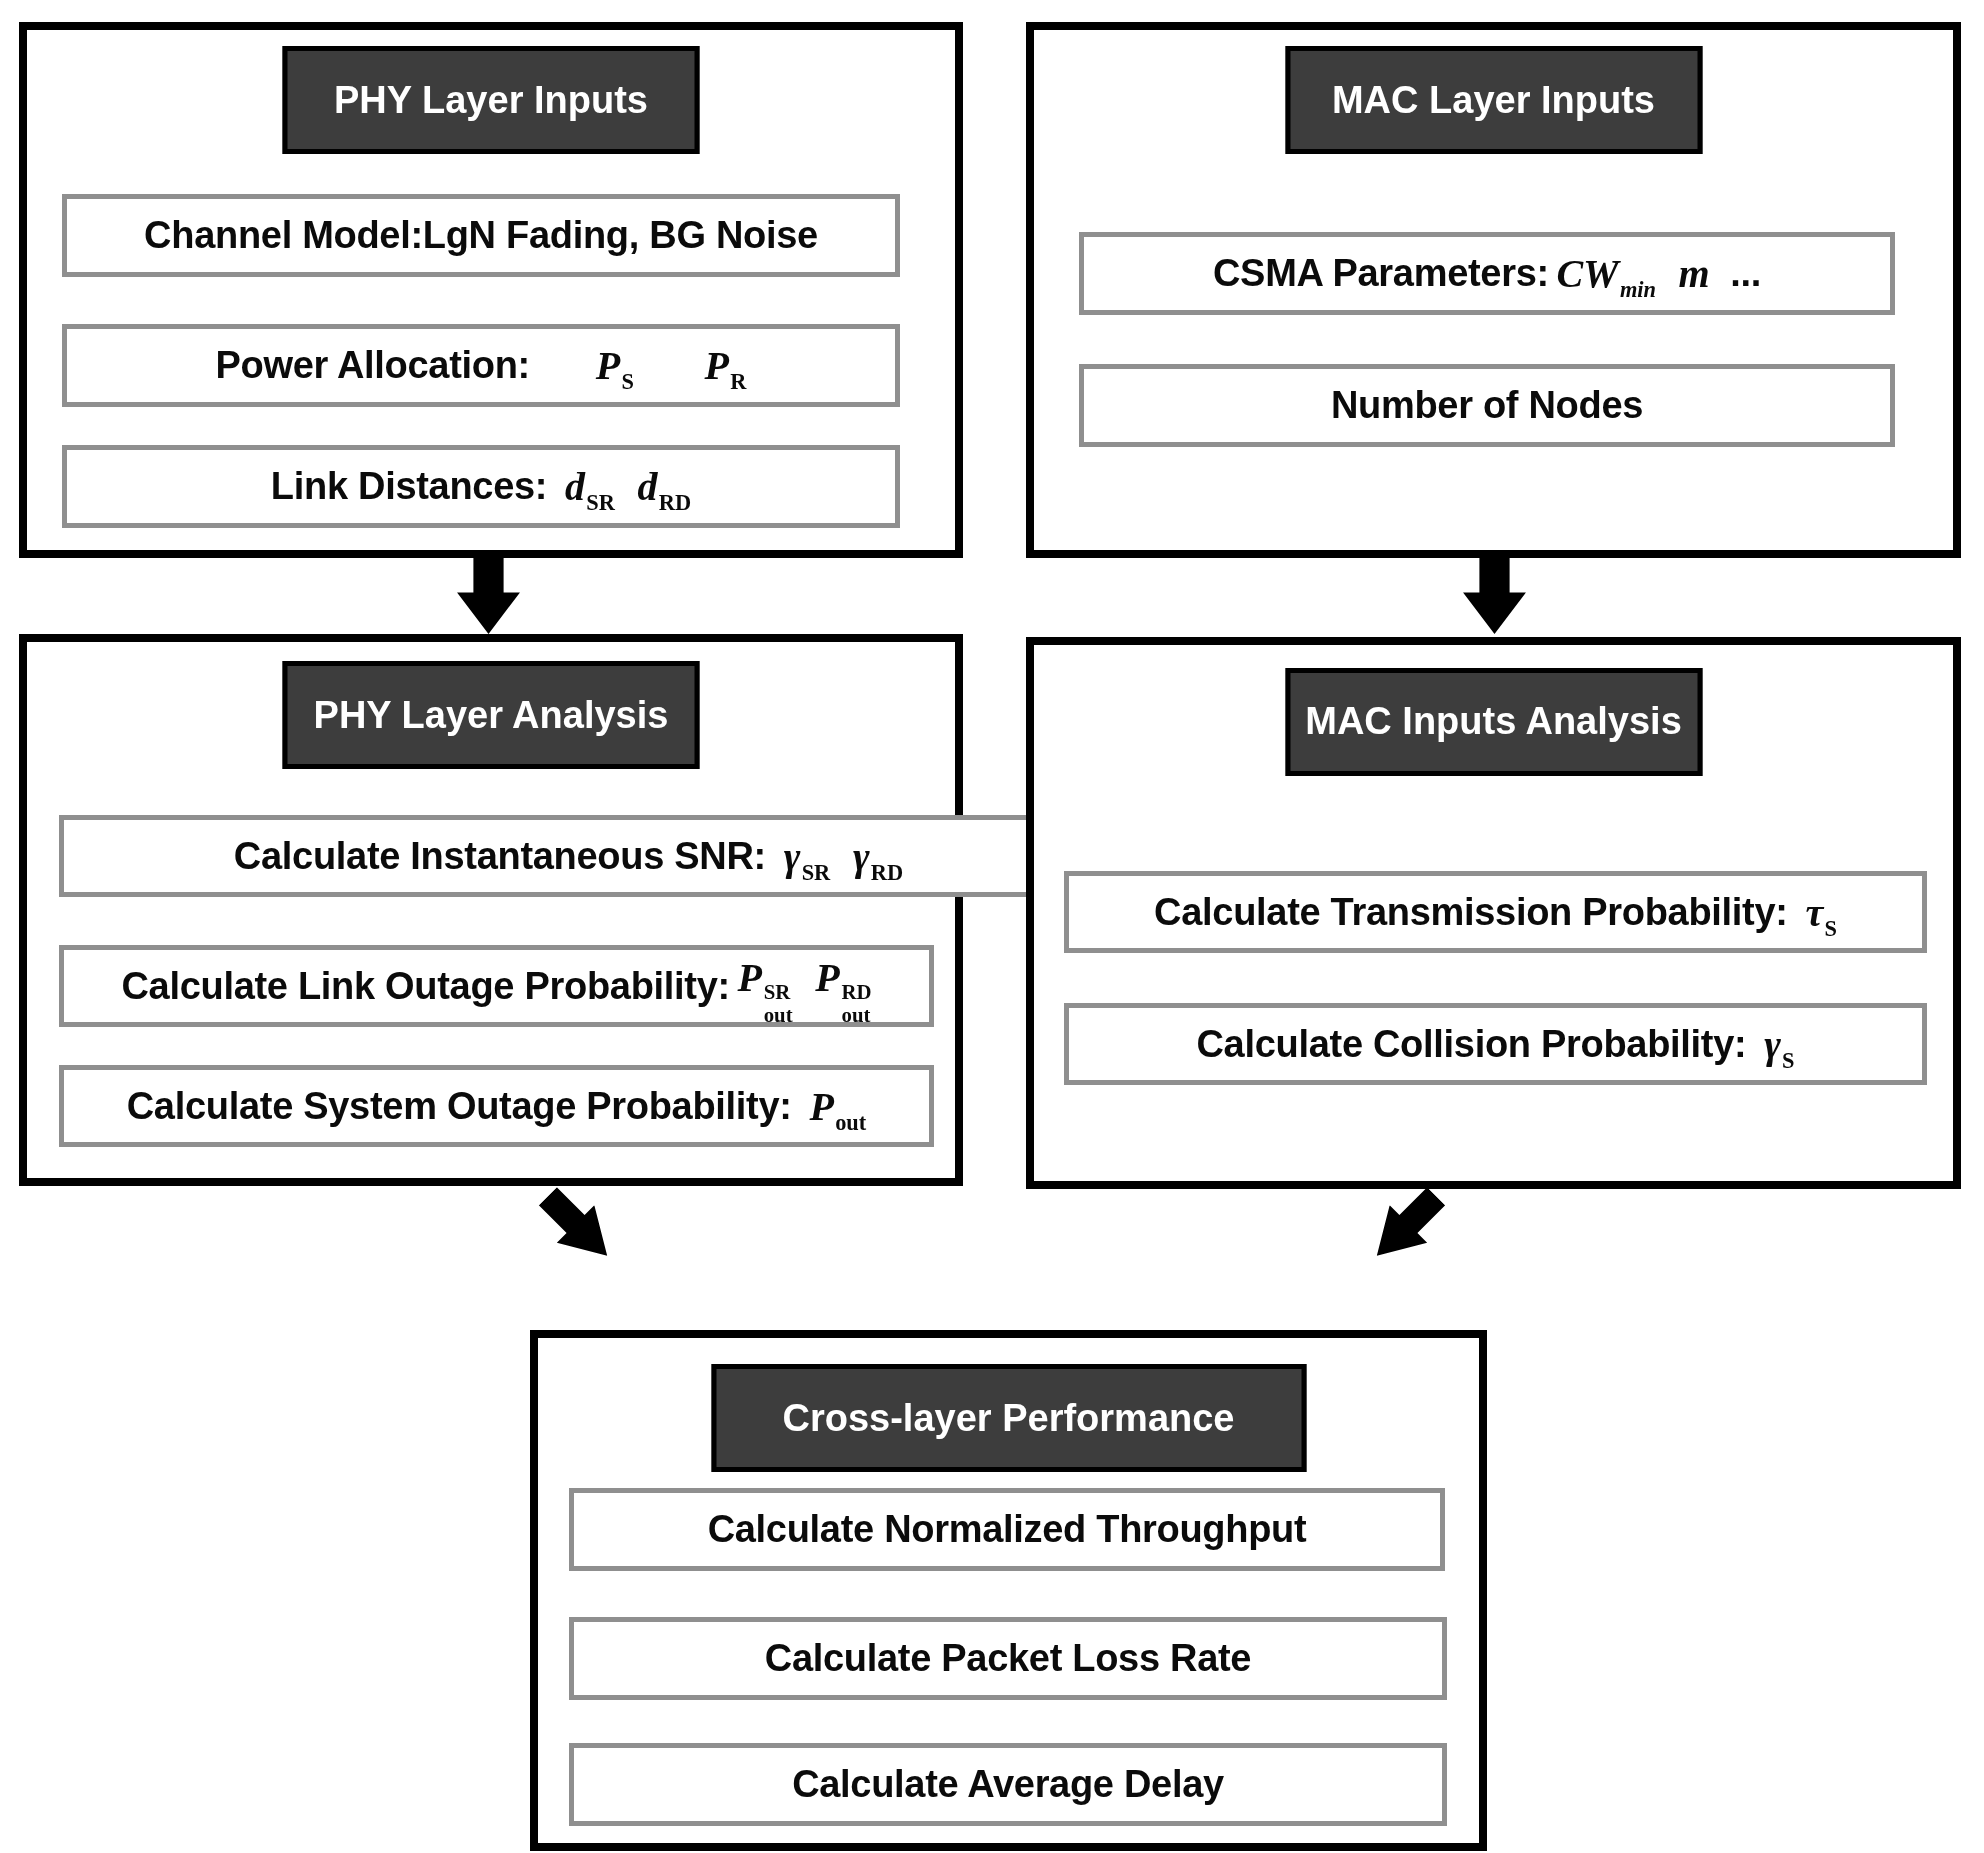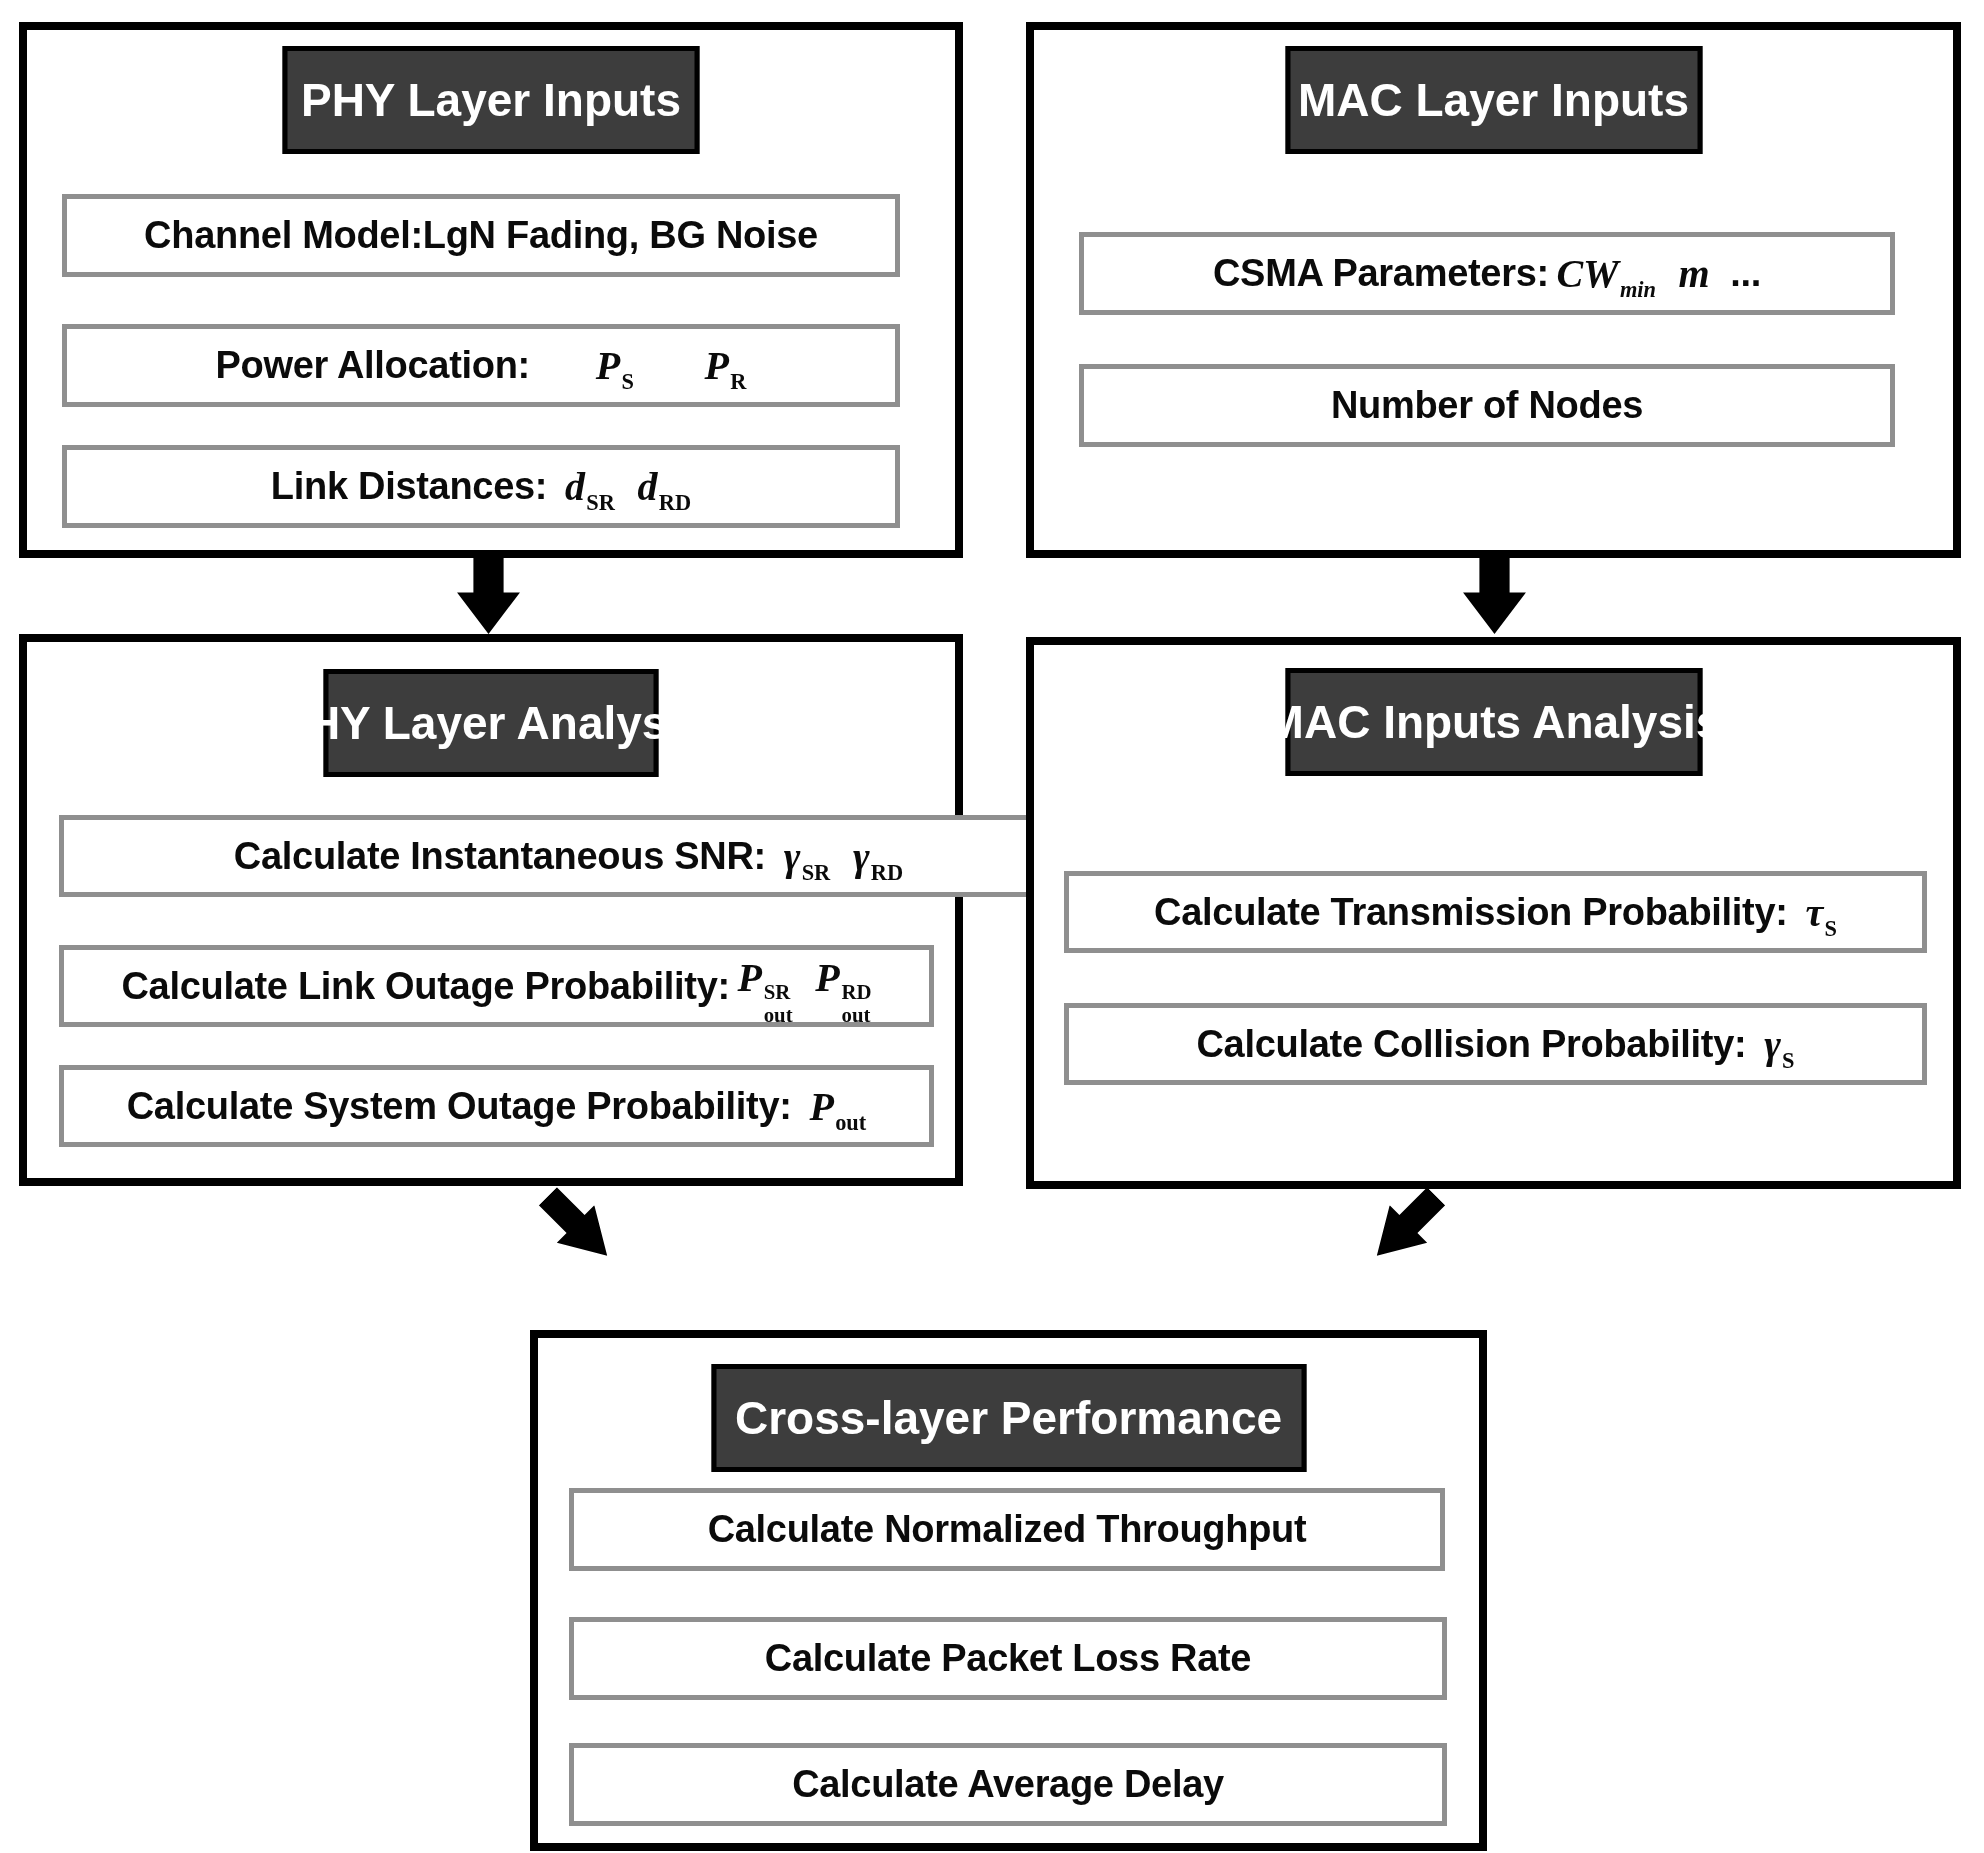--- a/index.html
+++ b/index.html
@@ -28,21 +28,21 @@
   .hdr{
     position:absolute;
     left:50%;
     transform:translateX(-50%);
     height:108px;
     box-sizing:border-box;
     background:var(--header-bg);
     border:5.6px solid #000;
     color:var(--header-text);
     display:flex;align-items:center;justify-content:center;
-    font-weight:700;font-size:46px;
+    font-weight:700;font-size:38px;
     white-space:nowrap;
   }
   .row{
     position:absolute;
     box-sizing:border-box;
     background:#fff;
     border:5.6px solid var(--row-border);
     display:flex;align-items:center;justify-content:center;
     font-weight:700;font-size:38px;color:var(--row-text);
     white-space:pre;
@@ -93,21 +93,21 @@
 
   <div class="panel" style="left:1026px;top:22px;width:935px;height:536px;">
     <div class="hdr" style="top:16.3px;width:417px;">MAC Layer Inputs</div>
     <div>
         <div class="row" style="top: 202px; height: 83px; left: 45px; width: 816px;"><span class="txt">CSMA Parameters:</span><span class="sym"><i class="base">CW</i><span class="sub it">min</span></span><span class="sym"><i class="base">m</i></span><span class="txt">  ...</span></div>
         <div class="row" style="top: 334px; height: 83px; left: 45px; width: 816px;"><span class="txt">Number of Nodes</span></div>
       </div>
   </div>
 
   <div class="panel" style="left:19px;top:634px;width:944px;height:552px;">
-    <div class="hdr" style="top:27px;width:335px;">PHY Layer Analysis</div>
+    <div class="hdr" style="top:19px;width:417px;">PHY Layer Analysis</div>
     <div>
         <div class="row" style="top: 173px; height: 82px; left: 32px; width: 1019px;"><span class="txt">Calculate Instantaneous SNR: </span><span class="sym"><i class="base">γ</i><span class="sub">SR</span></span><span class="sym"><i class="base">γ</i><span class="sub">RD</span></span></div>
         <div class="row" style="top: 303px; height: 82px; left: 32px; width: 875px;"><span class="txt">Calculate Link Outage Probability:</span><span class="sym"><i class="base">P</i><span class="stk"><span>SR</span><span>out</span></span></span><span class="sym"><i class="base">P</i><span class="stk"><span>RD</span><span>out</span></span></span></div>
         <div class="row" style="top: 423px; height: 82px; left: 32px; width: 875px;"><span class="txt">Calculate System Outage Probability: </span><span class="sym"><i class="base">P</i><span class="sub">out</span></span></div>
       </div>
   </div>
 
   <div class="panel" style="left:1026px;top:637px;width:935px;height:552px;">
     <div class="hdr" style="top:22.6px;width:417px;">MAC Inputs Analysis</div>
     <div>

